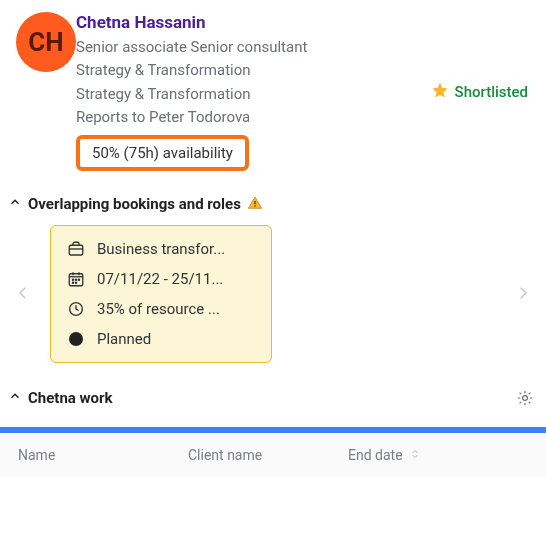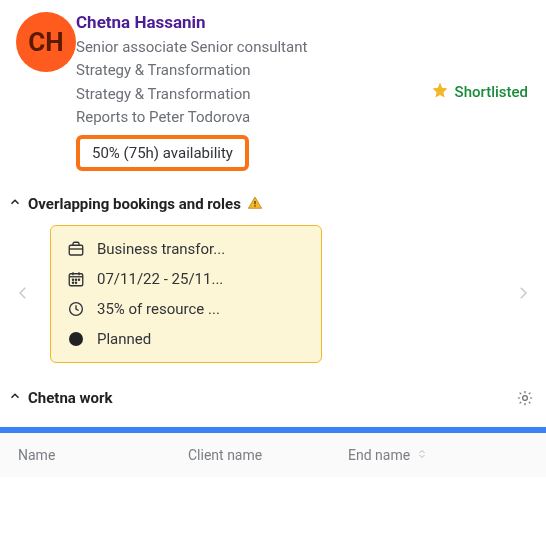--- a/index.html
+++ b/index.html
@@ -88,21 +88,21 @@
     align-items: center;
     justify-content: center;
     color: #c7c9cf;
     cursor: pointer;
   }
   .booking-card {
     border: 1.5px solid #f2b829;
     background: #fdf6d6;
     border-radius: 6px;
     padding: 14px 16px;
-    width: 272px;
+    width: 222px;
     display: flex;
     flex-direction: column;
     gap: 12px;
   }
   .booking-line {
     display: flex;
     align-items: center;
     gap: 12px;
     color: #323338;
     font-size: 15px;
@@ -253,21 +253,21 @@
           <path d="M12 2.5v3M12 18.5v3M4.8 4.8l2.1 2.1M17.1 17.1l2.1 2.1M2.5 12h3M18.5 12h3M4.8 19.2l2.1-2.1M17.1 6.9l2.1-2.1"></path>
         </svg>
     </span>
   </span>
 </div>
 
 <div class="table-header">
   <div class="col-name">Name</div>
   <div class="col-client">Client name</div>
   <div class="col-end">
-    <span>End name</span>
+    <span>End date</span>
     <span>
       <svg width="12" height="12" viewBox="0 0 24 24" fill="none" stroke="#b5b7bd" stroke-width="2">
           <polyline points="7 10 12 5 17 10"></polyline>
           <polyline points="7 14 12 19 17 14"></polyline>
         </svg>
     </span>
   </div>
 </div>
 
 </body></html>

